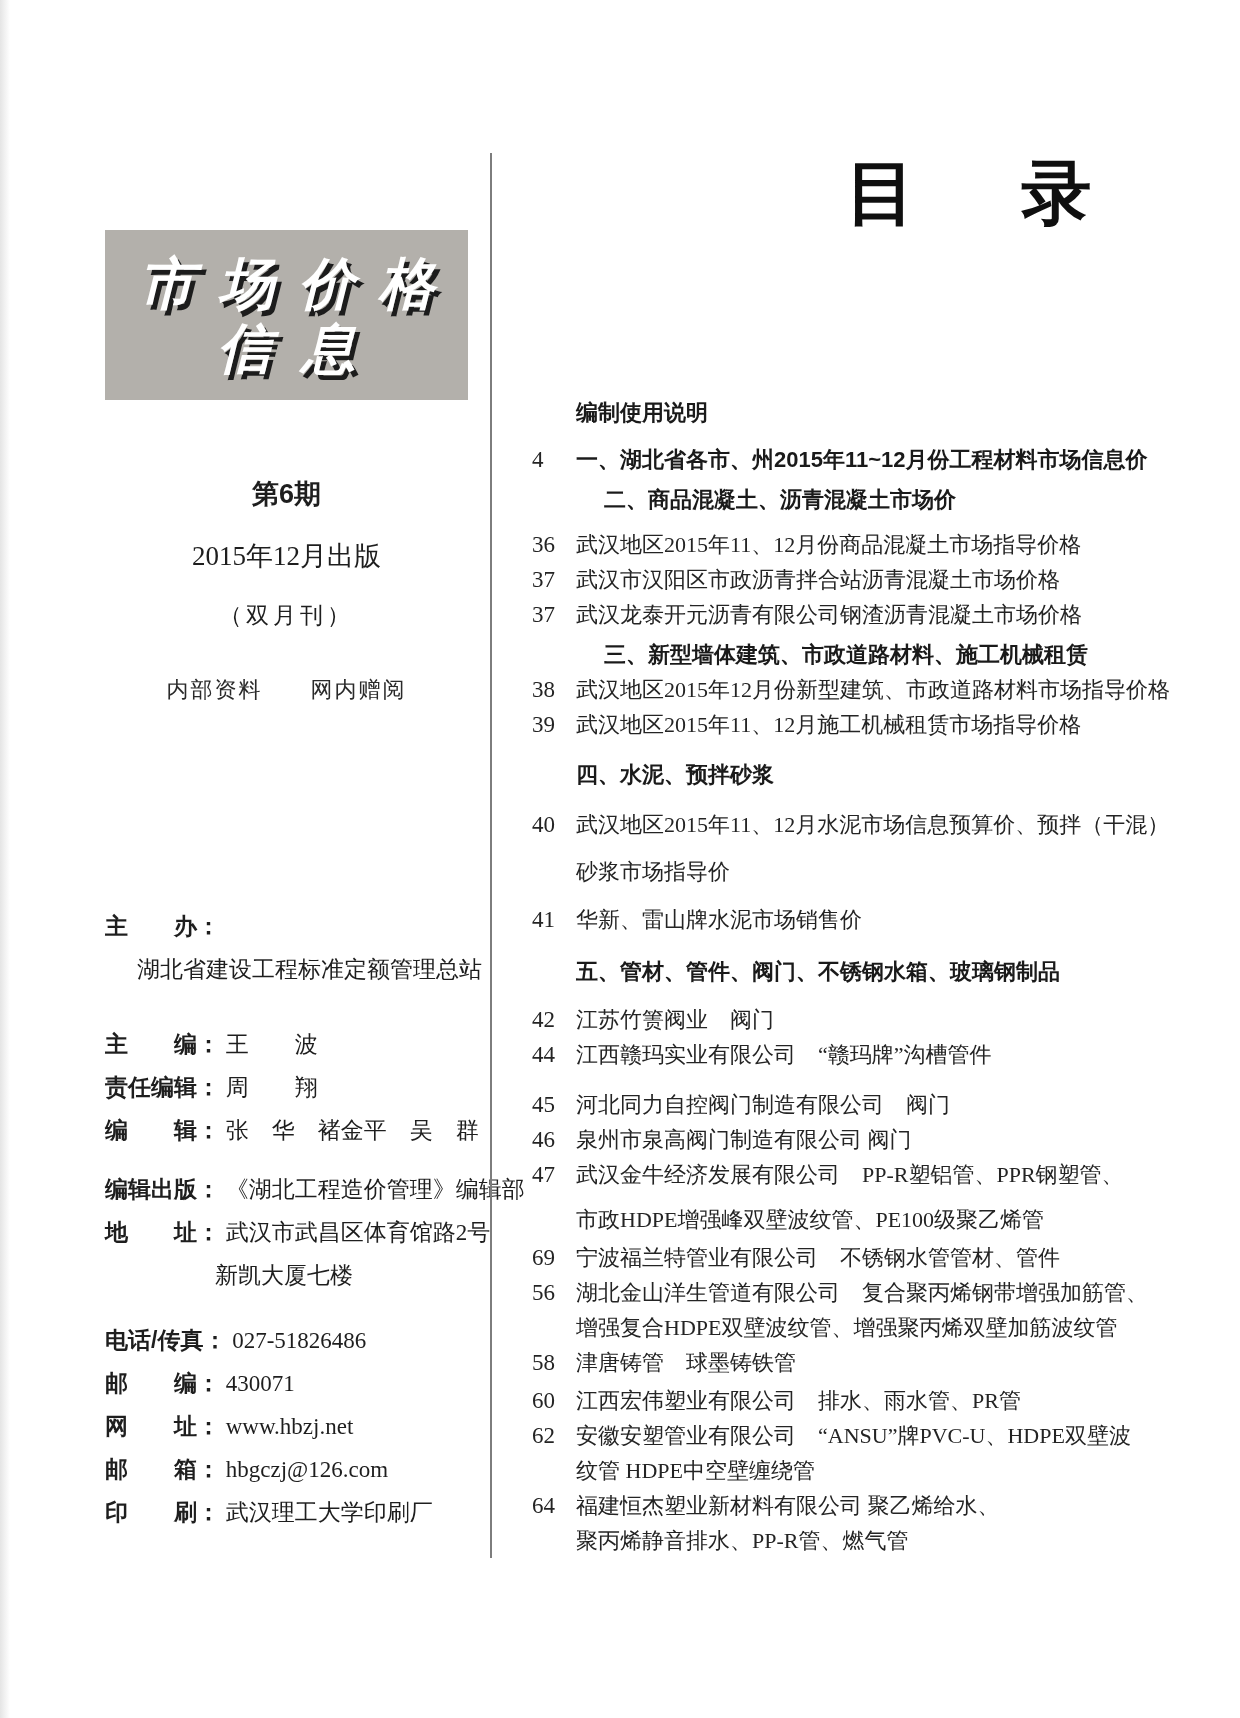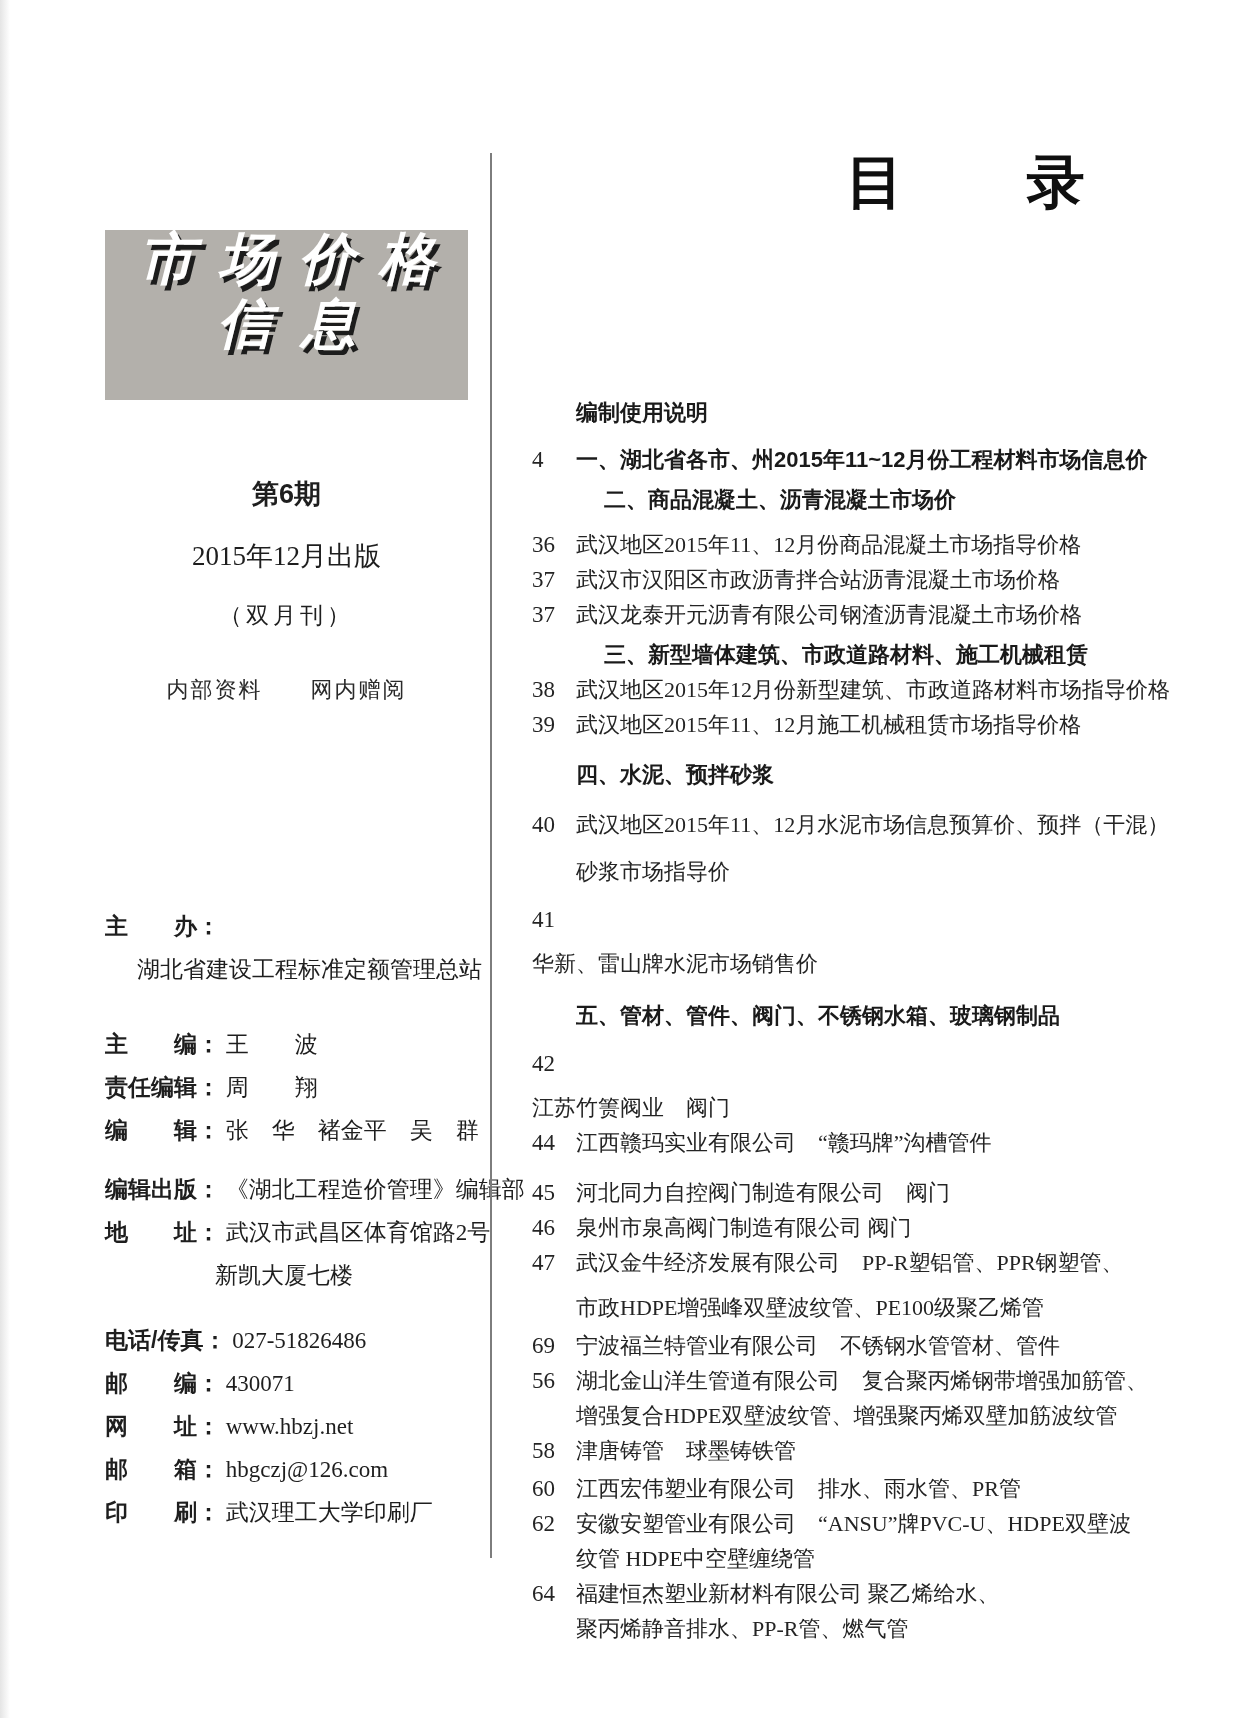--- a/index.html
+++ b/index.html
@@ -8,21 +8,21 @@
     font-family:"Liberation Serif","DejaVu Serif",serif;color:#222;
     overflow:hidden;
   }
   
   .scan-edge{position:absolute;left:0;top:0;width:10px;height:1718px;
     background:linear-gradient(90deg,#cfcfcf,#ffffff);opacity:.55;}
 
   
   .logo-box{position:absolute;left:105px;top:230px;width:363px;height:170px;
     background:#b3b0ab;display:flex;flex-direction:column;align-items:center;
-    justify-content:flex-start;gap:10px;}
+    justify-content:center;gap:10px;}
   .logo-line{color:#ffffff;font-weight:bold;font-style:italic;
     font-family:"DejaVu Serif",serif;font-size:56px;line-height:1;
     letter-spacing:24px;text-shadow:4px 5px 0 #1c1c1c;white-space:nowrap;
     padding-left:24px; }
   .logo-line.second{font-size:54px;letter-spacing:30px;padding-left:30px;}
 
   .issue-block{position:absolute;left:105px;top:476px;width:363px;text-align:center;}
   .issue-no{font-family:"Liberation Sans","DejaVu Sans",sans-serif;
     font-weight:bold;font-size:27px;color:#1e1e1e;}
   .issue-date{font-size:27px;margin-top:26px;color:#1e1e1e;}
@@ -38,32 +38,32 @@
   .sub-addr{margin-left:110px;}
   .gap-md{margin-top:16px;}
   .gap-lg{margin-top:32px;}
   .gap-xl{margin-top:22px;}
 
   
   .v-divider{position:absolute;left:490px;top:153px;width:2px;height:1405px;background:#7d7d7d;}
 
   
   .toc-title{position:absolute;left:846px;top:152px;
-    font-family:Liberation Mono, monospace;font-weight:bold;
-    font-size:58px;line-height:1.2;letter-spacing:44px;color:#0f0f0f;white-space:nowrap;}
+    font-family:Liberation Serif, serif;font-weight:bold;
+    font-size:70px;line-height:1.2;letter-spacing:44px;color:#0f0f0f;white-space:nowrap;}
 
   .toc-list{position:absolute;left:532px;top:395px;width:635px;}
   .toc-row{display:flex;line-height:35px;font-size:22px;color:#242424;}
   .toc-num{width:44px;flex:0 0 44px;font-size:23px;
     font-family:"Liberation Serif","DejaVu Serif",serif;}
   .toc-text{flex:1;white-space:nowrap;}
   .toc-row.hdr .toc-text{font-family:"Liberation Sans","DejaVu Sans",sans-serif;
     font-weight:bold;color:#1a1a1a;}
   .mt3{margin-top:3px;}.mt5{margin-top:5px;gap:28px;}.mt10{margin-top:10px;}
-  .mt12{margin-top:12px;}.mt13{margin-top:13px;flex-direction:column;}.mt15{margin-top:15px;}
+  .mt12{margin-top:12px;}.mt13{margin-top:13px;}.mt15{margin-top:15px;}
   .mt17{margin-top:17px;}
 </style>
 </head>
 <body>
 
 <div class="scan-edge"></div>
 
 <div class="logo-box">
   <div class="logo-line">市场价格</div>
   <div class="logo-line second">信息</div>

